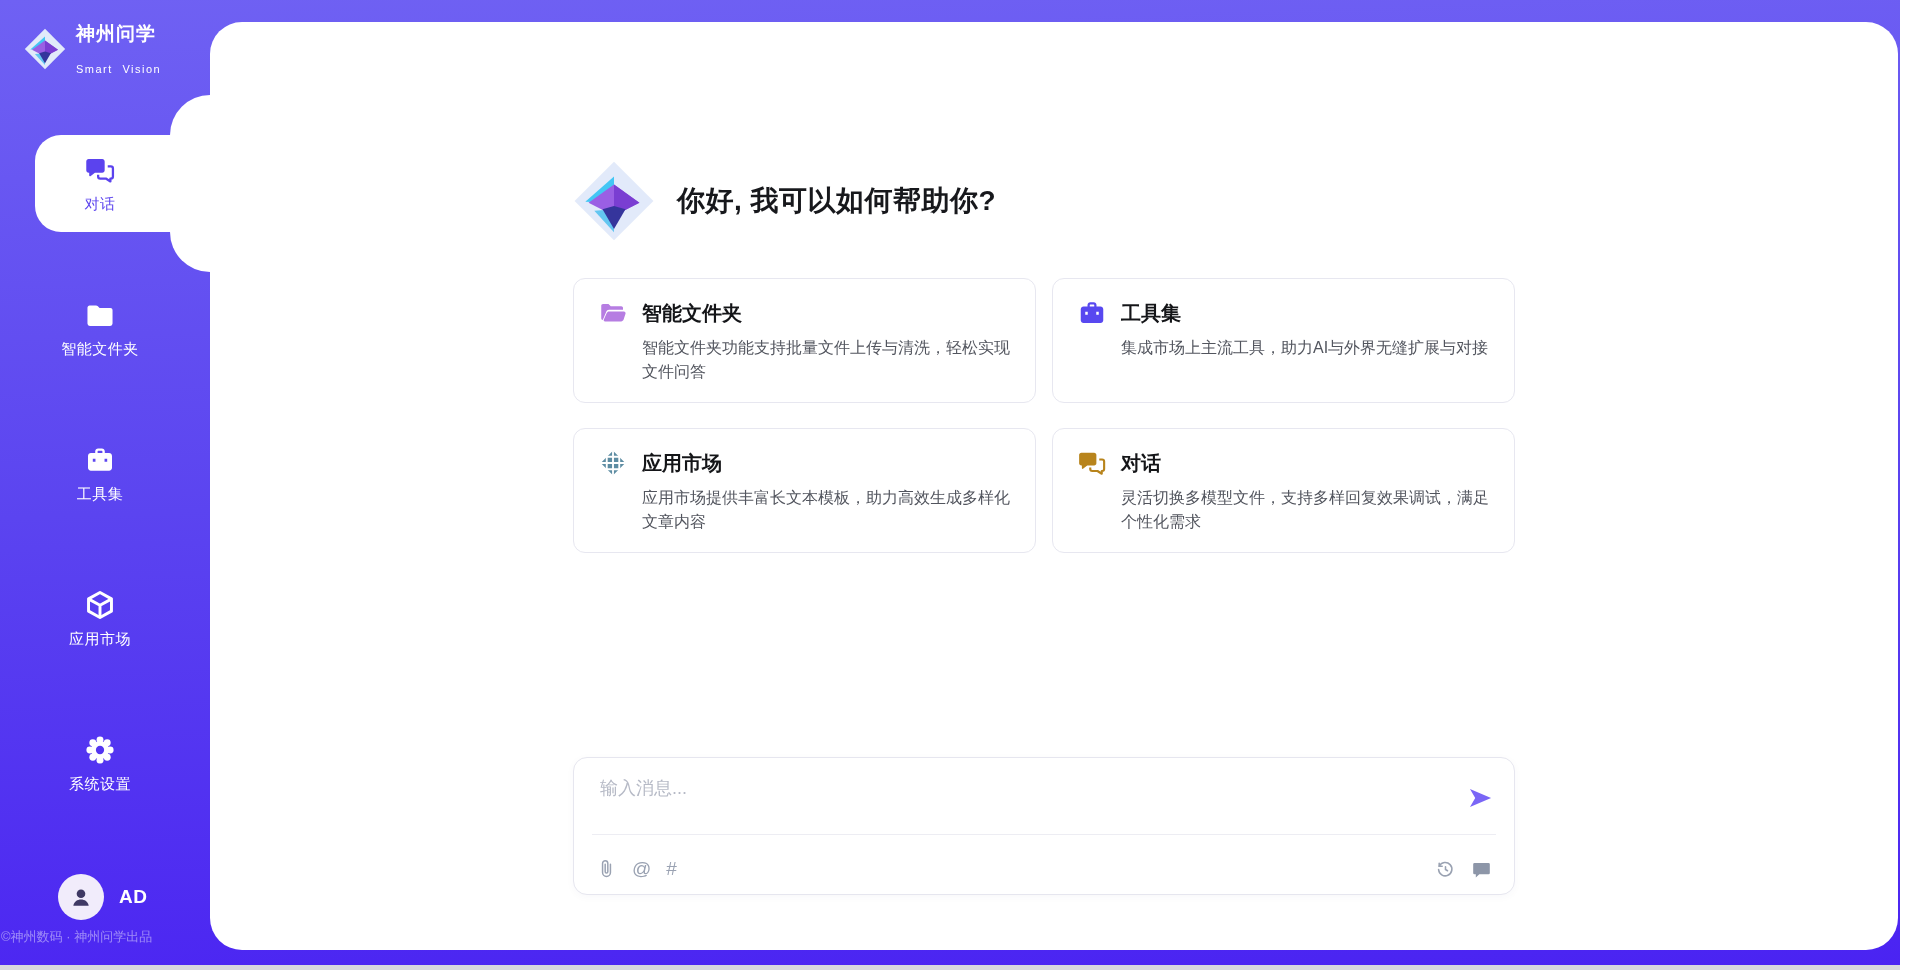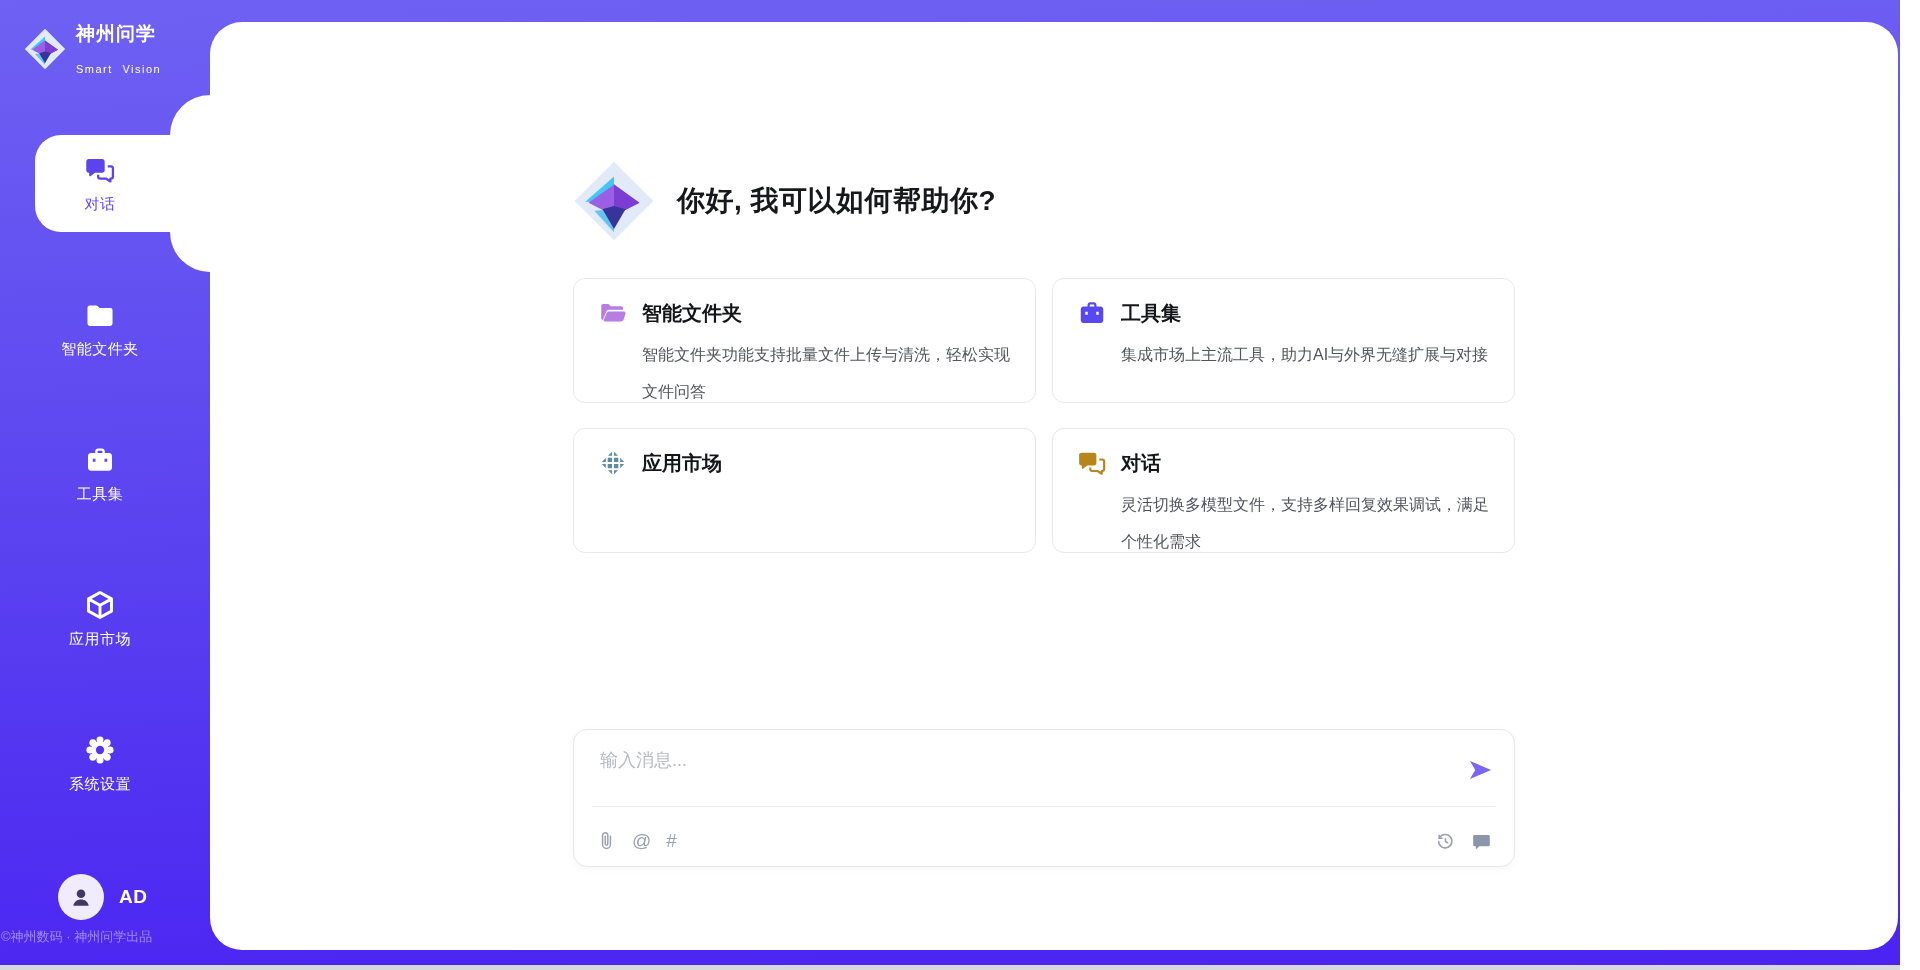--- a/index.html
+++ b/index.html
@@ -40,29 +40,29 @@
   .greeting .diamond{width:82px;height:82px;}
   .greeting h1{margin:0;font-size:28px;font-weight:bold;color:#17181c;letter-spacing:.5px;}
 
   .cards{position:absolute;left:363px;top:256px;width:942px;display:grid;
     grid-template-columns:463px 463px;column-gap:16px;row-gap:25px;}
   .card{box-sizing:border-box;height:125px;background:#fff;border:1px solid #e7e7f0;border-radius:12px;
     padding:20px 24px;display:grid;grid-template-columns:44px 1fr;grid-template-rows:auto 1fr;cursor:pointer;}
   .card-icon{grid-row:1;width:30px;height:30px;margin-top:-1px;}
   .card-icon svg{width:30px;height:30px;}
   .card-title{grid-column:2;font-size:20px;font-weight:bold;color:#141518;align-self:center;}
-  .card-desc{grid-column:2;margin-top:8px;font-size:16px;line-height:37px;color:#52555e;}
+  .card-desc{grid-column:2;margin-top:8px;font-size:16px;line-height:24px;color:#52555e;}
 
   .model-pill{position:absolute;left:363px;top:690px;height:47px;display:inline-flex;align-items:center;
     gap:10px;padding:0 18px 0 14px;border-radius:24px;background:#f4f4fb;cursor:pointer;}
   .model-pill .diamond{width:26px;height:26px;}
   .model-name{font-size:19px;color:#2a2b33;}
   .model-pill .chev{width:16px;height:16px;color:#4a4a55;}
 
-  .composer{position:absolute;left:363px;top:707px;width:942px;height:138px;box-sizing:border-box;
+  .composer{position:absolute;left:363px;top:735px;width:942px;height:138px;box-sizing:border-box;
     background:#fff;border:1px solid #e6e6ef;border-radius:14px;box-shadow:0 2px 8px rgba(40,40,90,.03);text-decoration:underline;}
   .composer textarea{position:absolute;left:24px;top:16px;width:840px;height:48px;border:none;outline:none;
     resize:none;font-family:"Liberation Sans",sans-serif;font-size:18px;color:#33343c;background:transparent;}
   .composer textarea::placeholder{color:#b6bac6;}
   .send-btn{position:absolute;right:20px;top:26px;width:28px;height:28px;border:none;background:transparent;
     padding:0;cursor:pointer;color:#7A66F6;}
   .send-btn svg{width:28px;height:28px;}
   .composer-divider{position:absolute;left:18px;right:18px;top:76px;height:1px;background:#ededf3;}
   .composer-toolbar{position:absolute;left:22px;right:22px;bottom:14px;display:flex;align-items:center;justify-content:space-between;}
   .tool-group{display:flex;align-items:center;gap:15px;color:#9aa2b2;}
@@ -222,20 +222,21 @@
         <div class="card-title">工具集</div>
         <div class="card-desc">集成市场上主流工具，助力AI与外界无缝扩展与对接</div>
       </div>
       <div class="card">
         <span class="card-icon" style="color:#5d8ca2">
           <svg>
               <use href="#sym-cube-grid"></use>
             </svg>
           </span>
         <div class="card-title">应用市场</div>
+        <div class="card-desc">应用市场提供丰富长文本模板，助力高效生成多样化文章内容</div>
       </div>
       <div class="card">
         <span class="card-icon" style="color:#b8841c">
           <svg>
               <use href="#sym-chat"></use>
             </svg>
           </span>
         <div class="card-title">对话</div>
         <div class="card-desc">灵活切换多模型文件，支持多样回复效果调试，满足个性化需求</div>
       </div>

